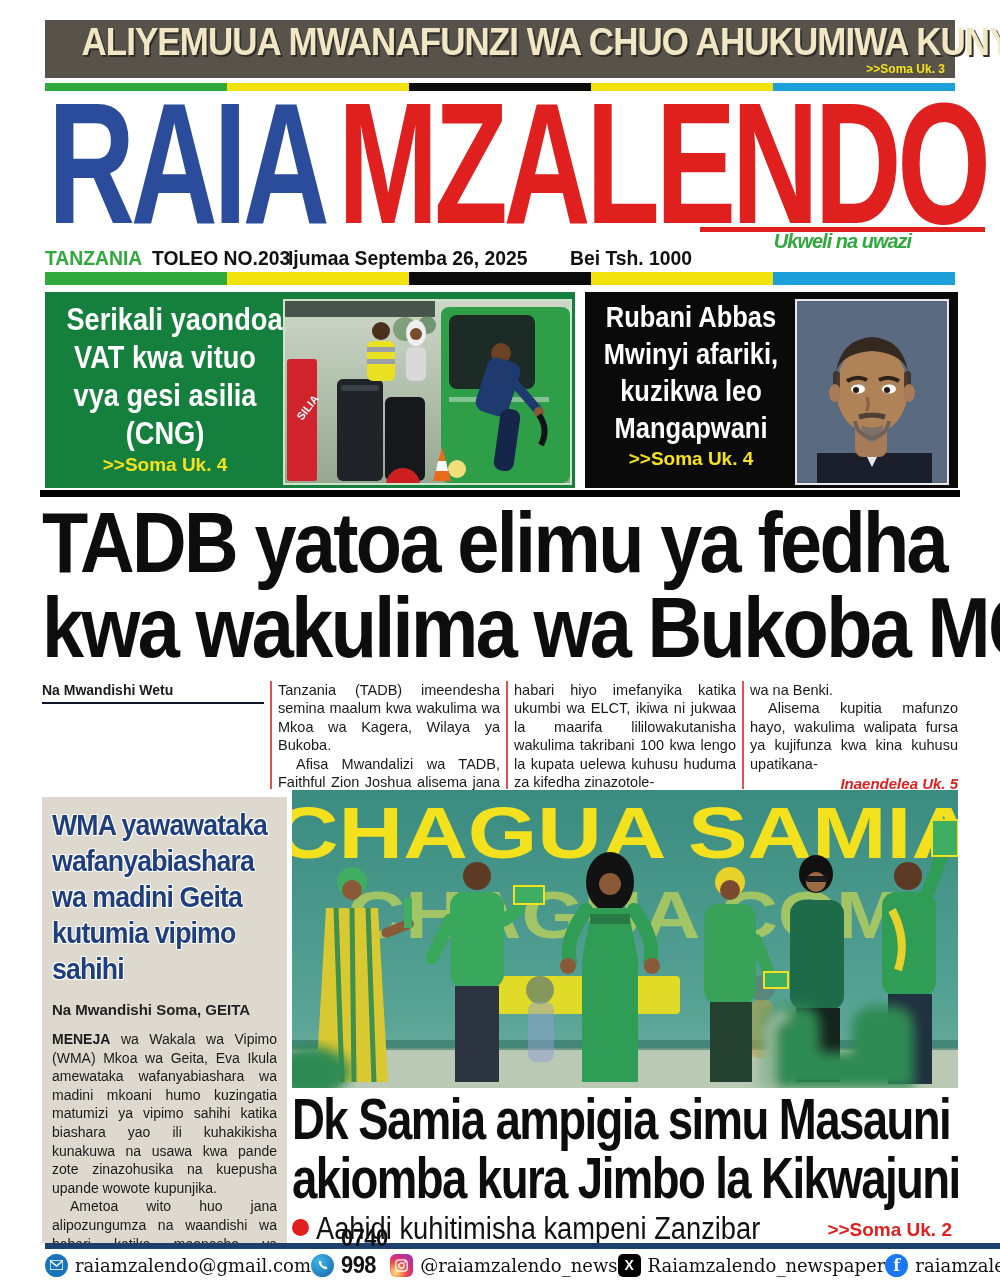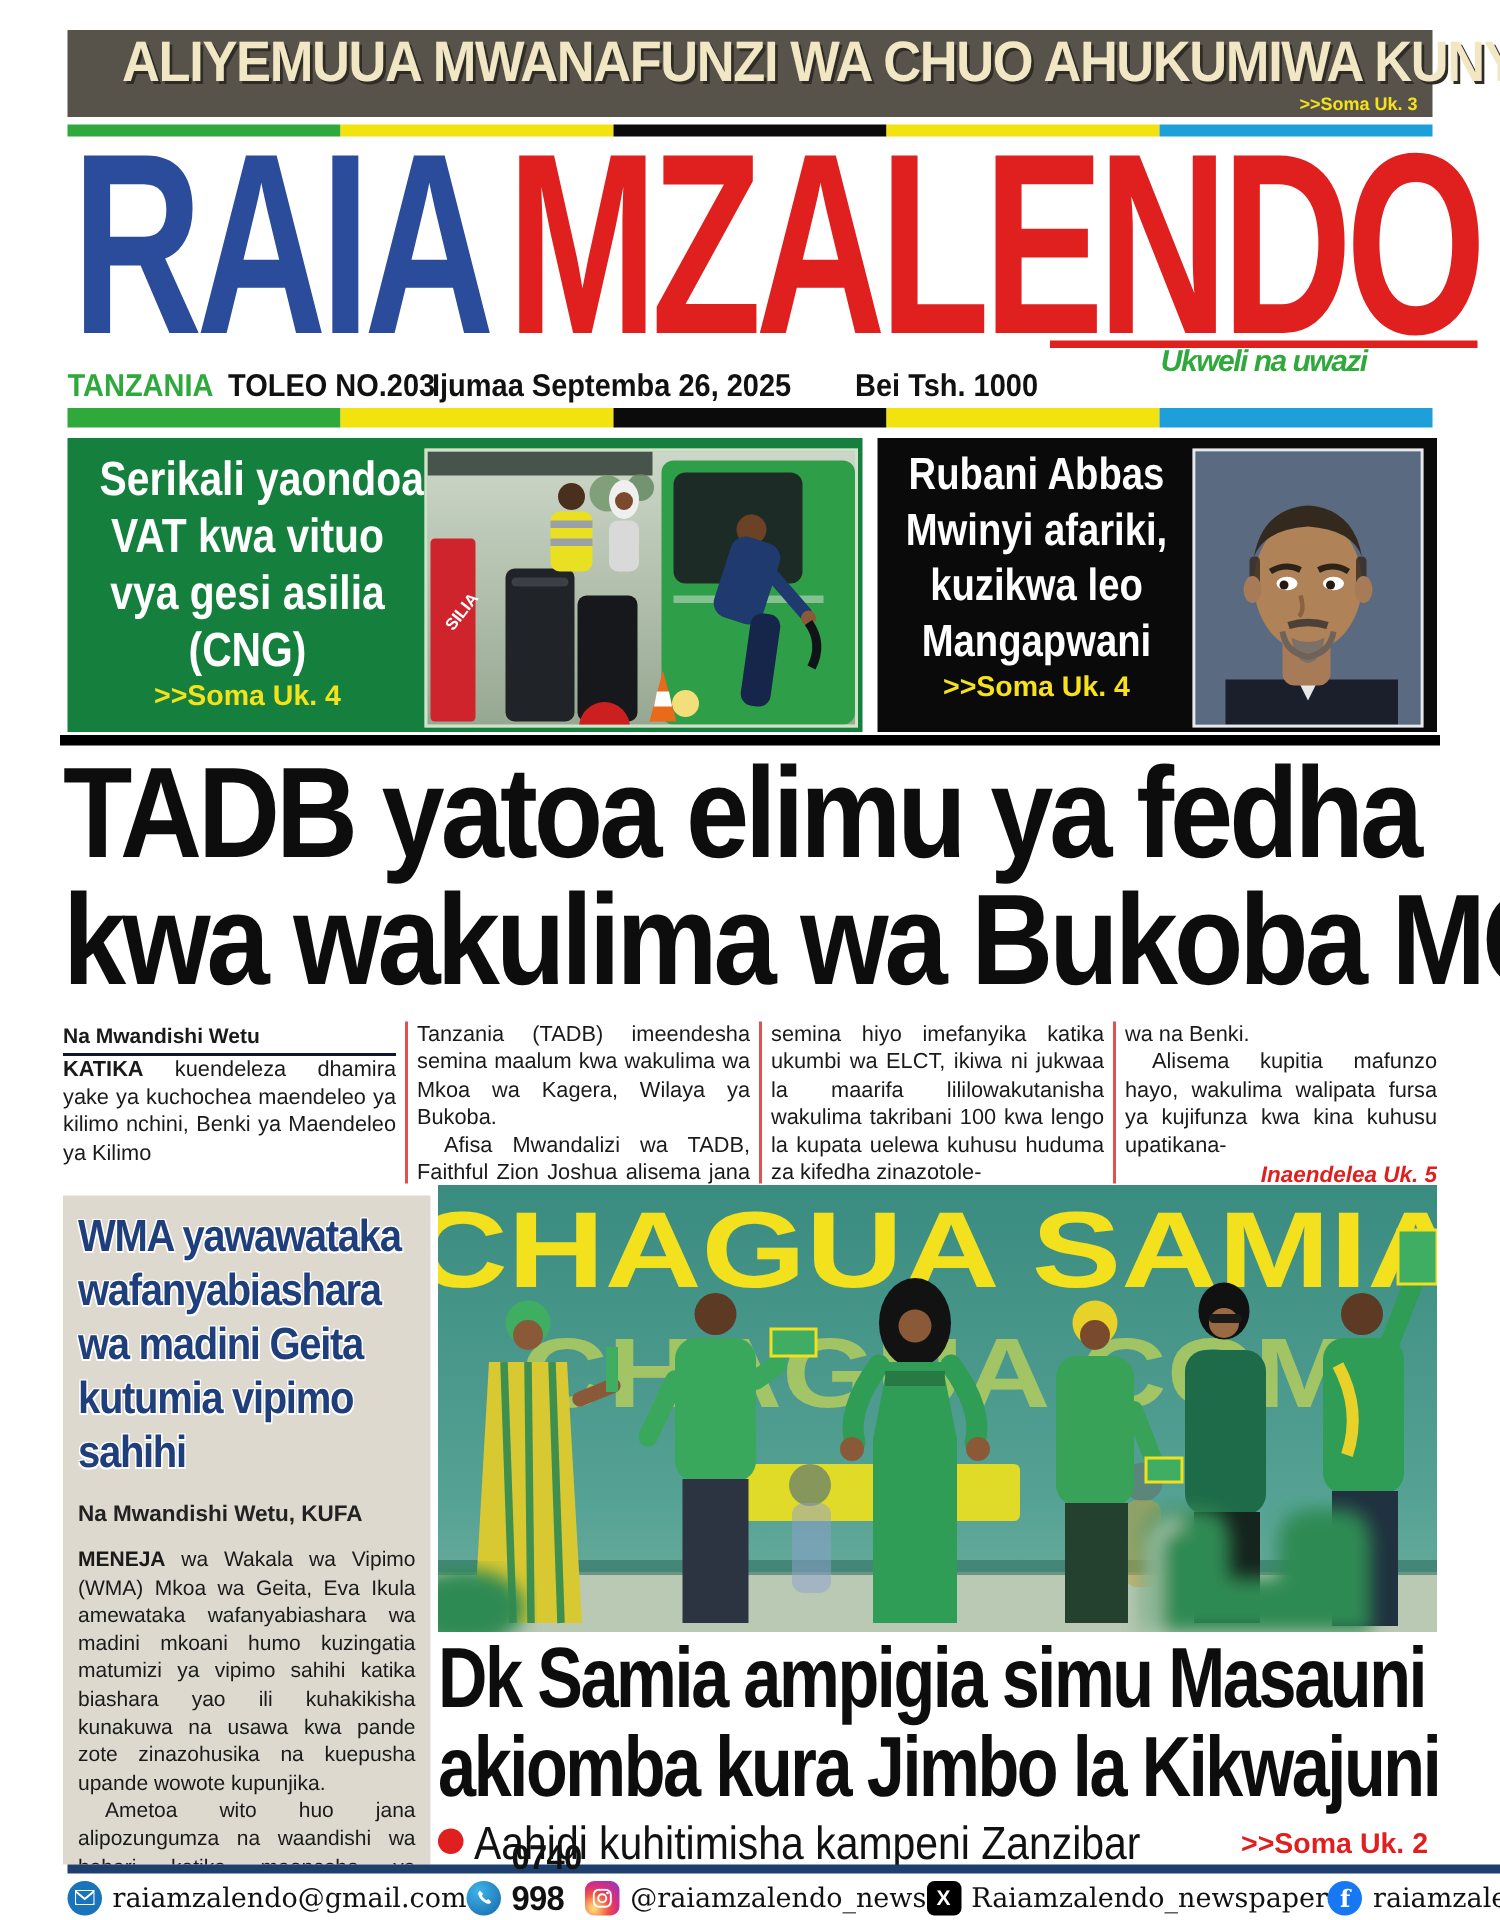--- a/index.html
+++ b/index.html
@@ -220,42 +220,41 @@
 
   <div class="black-rule"></div>
   <div class="lead-headline">
     <div>TADB yatoa elimu ya fedha</div>
     <div>kwa wakulima wa Bukoba MC</div>
   </div>
 
   <div class="body-cols">
     <div class="bcol c1">
       <p class="byline">Na Mwandishi Wetu</p>
-      <p><b>KATIKA</b> <span>kuendeleza dhamira yake ya kuchochea maendeleo ya kilimo nchini, Benki ya Maendeleo ya Kilimo</span></p>
     </div>
     <div class="col-div d1"></div>
     <div class="bcol c2">
       <p>Tanzania (TADB) imeendesha semina maalum kwa wakulima wa Mkoa wa Kagera, Wilaya ya Bukoba.</p>
       <p class="ind">Afisa Mwandalizi wa TADB, Faithful Zion Joshua  alisema jana kuwa</p>
     </div>
     <div class="col-div d2"></div>
     <div class="bcol c3">
-      <p>semina hiyo imefanyika katika ukumbi wa ELCT, ikiwa ni jukwaa la maarifa lililowakutanisha wakulima takribani 100 kwa lengo la kupata uelewa kuhusu huduma za kifedha zinazotole-</p>
+      <p>habari hiyo imefanyika katika ukumbi wa ELCT, ikiwa ni jukwaa la maarifa lililowakutanisha wakulima takribani 100 kwa lengo la kupata uelewa kuhusu huduma za kifedha zinazotole-</p>
     </div>
     <div class="col-div d3"></div>
     <div class="bcol c4">
       <p>wa na Benki.</p>
       <p class="ind">Alisema kupitia mafunzo hayo, wakulima walipata fursa ya kujifunza kwa kina kuhusu upatikana-</p>
       <span class="continues">Inaendelea Uk. 5</span>
     </div>
   </div>
 
   <div class="wma-card">
     <div class="wma-head">WMA yawawataka wafanyabiashara wa madini Geita kutumia vipimo sahihi</div>
-    <div class="wma-byline">Na Mwandishi Wetu, KUFA</div>
+    <div class="wma-byline">Na Mwandishi Soma, GEITA</div>
     <div class="wma-body">
       <p><b>MENEJA</b> <span>wa Wakala wa Vipimo (WMA) Mkoa wa Geita, Eva Ikula amewataka wafanyabiashara wa madini mkoani humo kuzingatia matumizi ya vipimo sahihi katika biashara yao ili kuhakikisha kunakuwa na usawa kwa pande zote zinazohusika na kuepusha upande wowote kupunjika.</span></p>
       <p class="ind">Ametoa wito huo jana alipozungumza na waandishi wa habari katika maonesho ya kimataifa ya teknolojia</p>
 
     </div>
   </div>
 
   <div class="rally-photo">
     <svg width="666" height="298" viewBox="0 0 666 298" xmlns="http://www.w3.org/2000/svg">
       <defs>

